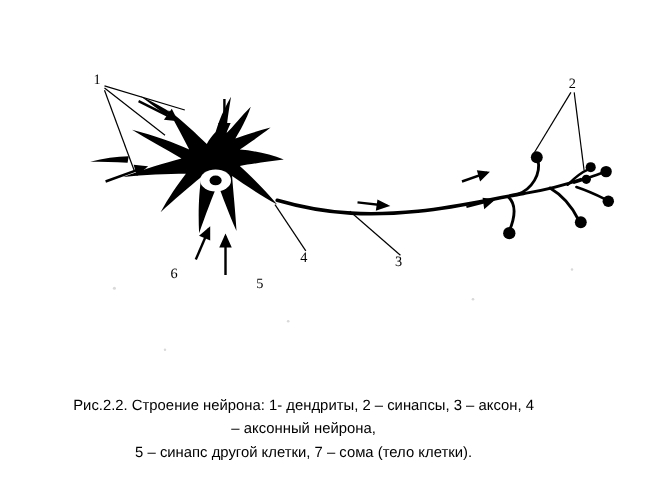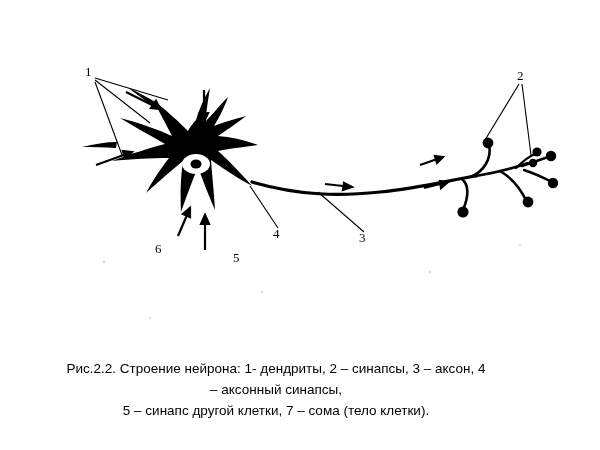--- a/index.html
+++ b/index.html
@@ -160,17 +160,17 @@
       <text class="lbl" x="359" y="242">3</text>
       <text class="lbl" x="273" y="238">4</text>
       <text class="lbl" x="233" y="262">5</text>
       <text class="lbl" x="155" y="253">6</text>
 
     </svg>
   </div>
 
   <div class="caption">
     <div>Рис.2.2. Строение нейрона: 1- дендриты, 2 – синапсы, 3 – аксон, 4</div>
-    <div>– аксонный синапсы,</div>
+    <div>– аксонный нейрона,</div>
     <div>5 – синапс другой клетки, 7 – сома (тело клетки).</div>
   </div>
 
 </div>
 
 </body></html>

